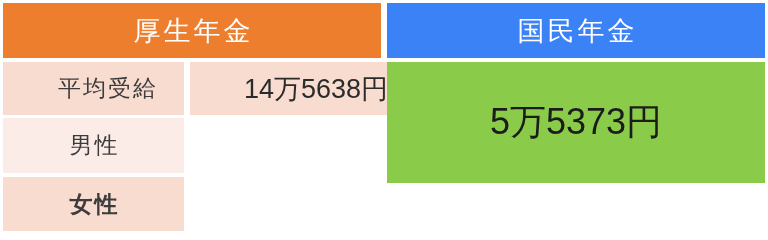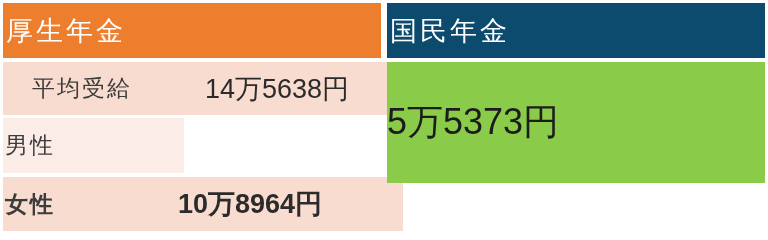--- a/index.html
+++ b/index.html
@@ -20,20 +20,21 @@
     width: 768px;
     height: 234px;
     background: #ffffff;
   }
 
   
   .cell {
     position: absolute;
     display: flex;
     align-items: center;
+    justify-content: center;
     box-sizing: border-box;
     text-align: center;
     white-space: nowrap;
     overflow: hidden;
   }
 
   
   .header-cell {
     color: #ffffff;
     font-size: 27px;
@@ -48,35 +49,35 @@
     width: 378px;
     height: 55px;
     background: #ED7E2E;
   }
 
   #kokumin-header {
     left: 387px;
     top: 3px;
     width: 378px;
     height: 55px;
-    background: #0c4a6e;
+    background: #3b82f6;
   }
 
   
   .label-cell {
     left: 3px;
     width: 181px;
     color: #3c3c3c;
     font-size: 23px;
     letter-spacing: 2px;
     text-indent: 2px;
   }
 
   .value-cell {
-    left: 178px;
+    left: 190px;
     width: 225px;
     color: #2b2b2b;
     font-size: 27px;
     letter-spacing: 0px;
   }
 
   .row-a { background: #F9DCD0; }
   .row-b { background: #FBECE8; }
 
   .r1 { top: 62px;  height: 53px; padding-left: 27px; }
@@ -115,21 +116,18 @@
     <span>14万5638円</span>
   </div>
 
   <div class="cell label-cell r2 row-b">
     <span>男性</span>
   </div>
 
   <div class="cell label-cell r3 row-a">
     <span>女性</span>
   </div>
-  <div class="cell value-cell r3 row-a">
-    <span>10万8964円</span>
-  </div>
 
   <div class="cell" id="kokumin-value">
     <span>5万5373円</span>
   </div>
 
 </div>
 
 </body></html>

